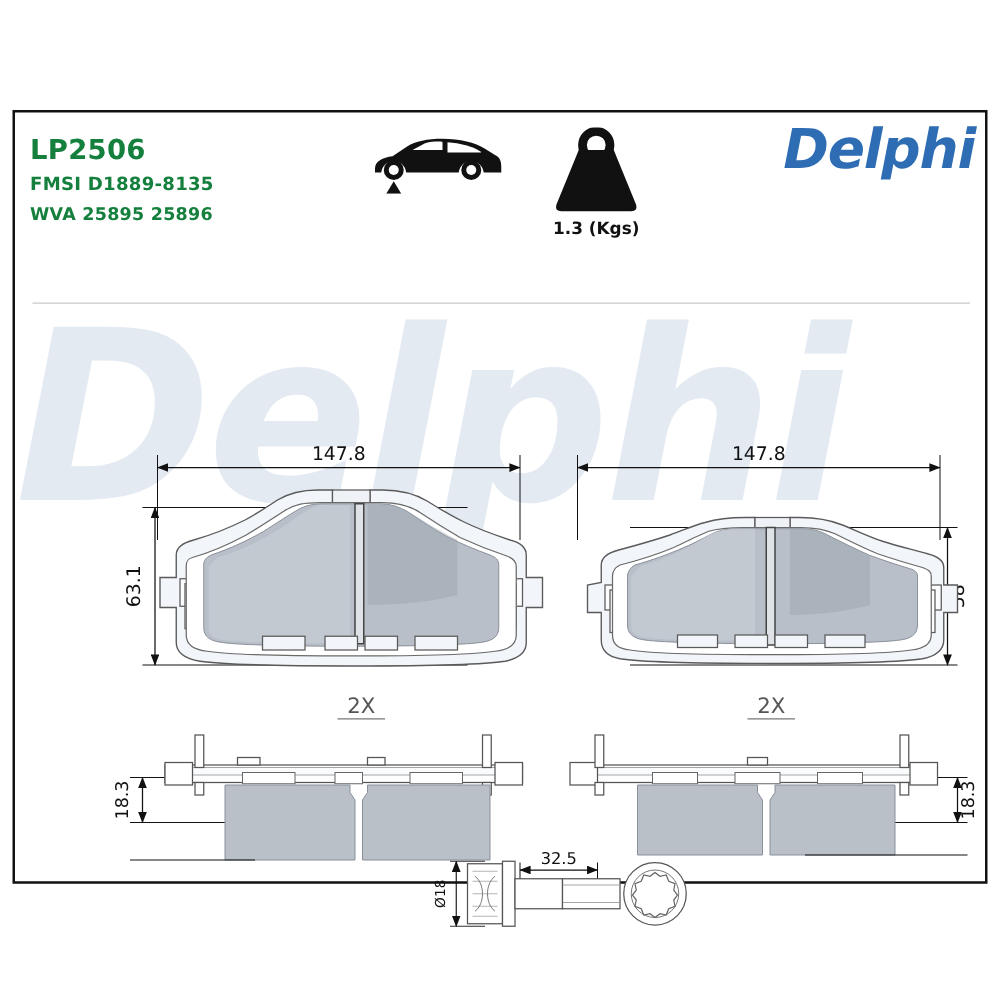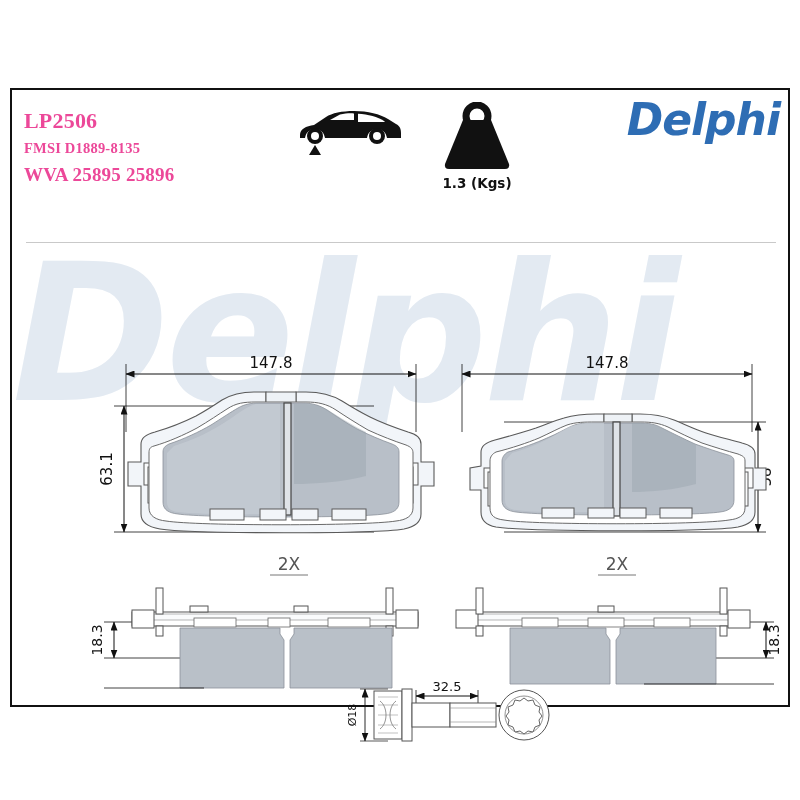--- a/index.html
+++ b/index.html
@@ -3,24 +3,24 @@
 <meta charset="utf-8">
 <style>
   html,body{margin:0;padding:0;background:#ffffff;}
   body{width:800px;height:800px;position:relative;font-family:"DejaVu Sans","Liberation Sans",sans-serif;overflow:hidden;}
 
   #sheet{position:absolute;left:10px;top:88px;width:780px;height:619px;background:#ffffff;
          border:2px solid #111111;box-sizing:border-box;}
 
   
   #header{position:absolute;left:0;top:0;width:100%;height:148px;}
-  .hdr-text{position:absolute;left:12px;color:#ec4899;letter-spacing:.2px;font-family:Liberation Serif, serif;}
+  .hdr-text{position:absolute;left:12px;color:#15803d;letter-spacing:.2px;}
   #part-no{top:18px;font-size:22px;font-weight:bold;}
   #fmsi{top:50px;font-size:14.5px;font-weight:bold;}
-  #wva{top:74px;font-size:19px;font-weight:bold;}
+  #wva{top:74px;font-size:14px;font-weight:bold;}
   #homolog{top:120px;font-size:14px;font-weight:bold;}
 
   
   #car-icon{position:absolute;left:280px;top:15px;width:110px;height:50px;}
   
   #weight-icon{position:absolute;left:425px;top:12px;width:80px;height:72px;}
   #weight-label{position:absolute;left:415px;top:85px;width:100px;text-align:center;
                 font-size:13.5px;font-weight:bold;color:#111;}
 
   

